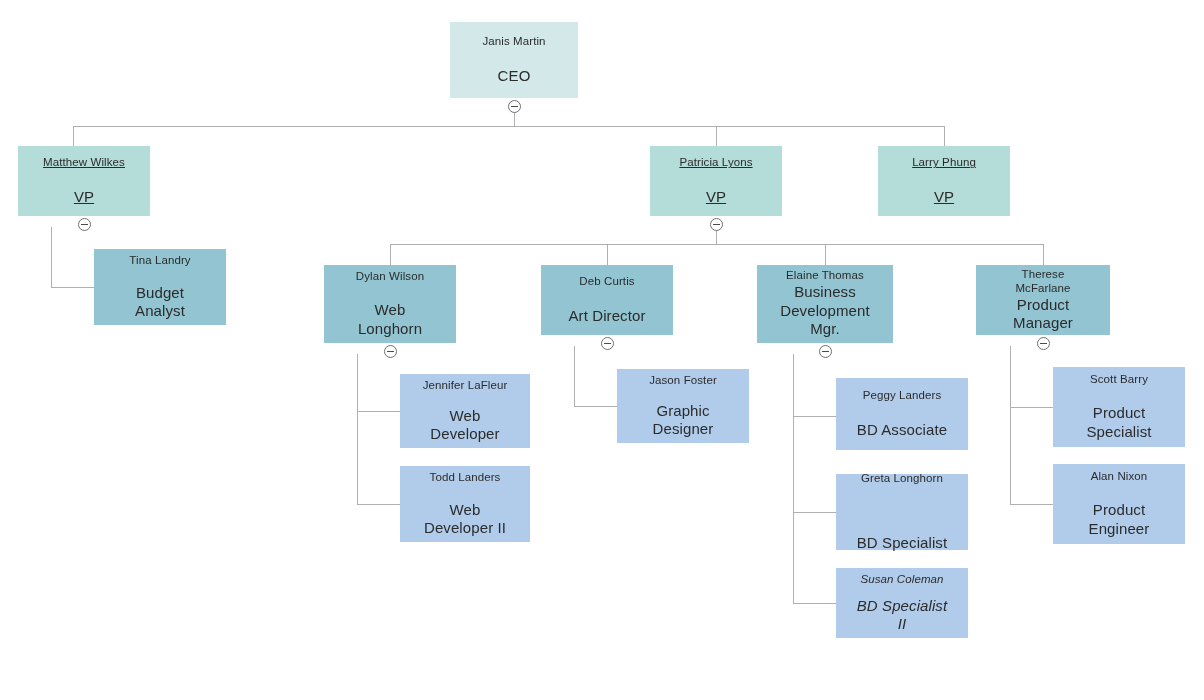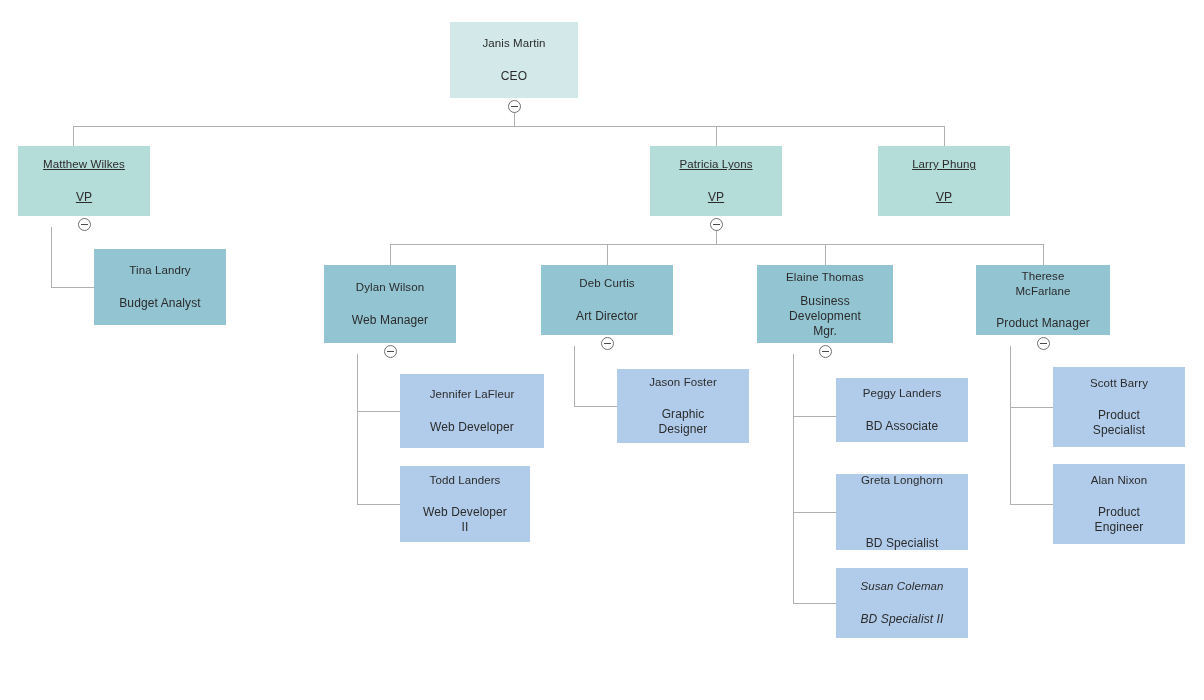--- a/index.html
+++ b/index.html
@@ -36,21 +36,21 @@
     text-align: center;
     color: #2b2b2b;
     line-height: 1.25;
     padding: 4px 19px;
   }
   .node-name {
     font-size: 11.5px;
     letter-spacing: 0.1px;
   }
   .node-title {
-    font-size: 12px;
+    font-size: 15px;
     letter-spacing: 0.1px;
   }
   .node-spacer {
     height: 18px;
   }
   .node-box.two-line-title .node-spacer {
     height: 10px;
   }
   .lvl-ceo   { background: #d3e9e9; }
   .lvl-vp    { background: #b4dcd8; text-decoration: underline; }
@@ -133,57 +133,57 @@
         <div class="node-title">VP</div>
       </div>
       <div class="node-box lvl-mgr" style="left: 94px; top: 249px; width: 132px; height: 76px;">
         <div class="node-name">Tina Landry</div>
         <div class="node-spacer"></div>
         <div class="node-title">Budget Analyst</div>
       </div>
       <div class="node-box lvl-mgr" style="left: 324px; top: 265px; width: 132px; height: 78px;">
         <div class="node-name">Dylan Wilson</div>
         <div class="node-spacer"></div>
-        <div class="node-title">Web Manager</div>
+        <div class="node-title">Web Longhorn</div>
       </div>
       <div class="toggle" title="expanded" style="left: 383.5px; top: 345px;"></div>
       <div class="node-box lvl-mgr" style="left: 541px; top: 265px; width: 132px; height: 70px;">
         <div class="node-name">Deb Curtis</div>
         <div class="node-spacer"></div>
         <div class="node-title">Art Director</div>
       </div>
       <div class="toggle" title="expanded" style="left: 600.5px; top: 337px;"></div>
       <div class="node-box lvl-mgr two-line-title" style="left: 757px; top: 265px; width: 136px; height: 78px; justify-content: flex-end;">
         <div class="node-name">Elaine Thomas</div>
         <div class="node-spacer"></div>
         <div class="node-title">Business Development Mgr.</div>
       </div>
       <div class="toggle" title="expanded" style="left: 818.5px; top: 345px;"></div>
       <div class="node-box lvl-mgr" style="left: 976px; top: 265px; width: 134px; height: 70px;">
         <div class="node-name">Therese McFarlane</div>
         <div class="node-spacer"></div>
         <div class="node-title">Product Manager</div>
       </div>
       <div class="toggle" title="expanded" style="left: 1036.5px; top: 337px;"></div>
-      <div class="node-box lvl-staff" style="left: 400px; top: 374px; width: 144px; height: 74px;">
+      <div class="node-box lvl-staff" style="left: 400px; top: 374px; width: 130px; height: 74px;">
         <div class="node-name">Jennifer LaFleur</div>
         <div class="node-spacer"></div>
         <div class="node-title">Web Developer</div>
       </div>
       <div class="node-box lvl-staff" style="left: 400px; top: 466px; width: 130px; height: 76px;">
         <div class="node-name">Todd Landers</div>
         <div class="node-spacer"></div>
         <div class="node-title">Web Developer II</div>
       </div>
       <div class="node-box lvl-staff" style="left: 617px; top: 369px; width: 132px; height: 74px;">
         <div class="node-name">Jason Foster</div>
         <div class="node-spacer"></div>
         <div class="node-title">Graphic Designer</div>
       </div>
-      <div class="node-box lvl-staff" style="left: 836px; top: 378px; width: 132px; height: 64px;">
+      <div class="node-box lvl-staff" style="left: 836px; top: 378px; width: 132px; height: 72px;">
         <div class="node-name">Peggy Landers</div>
         <div class="node-spacer"></div>
         <div class="node-title">BD Associate</div>
       </div>
       <div class="node-box lvl-staff" style="left: 836px; top: 474px; width: 132px; height: 76px; gap: 24px;">
         <div class="node-name">Greta Longhorn</div>
         <div class="node-spacer"></div>
         <div class="node-title">BD Specialist</div>
       </div>
       <div class="node-box lvl-staff" style="left: 836px; top: 568px; width: 132px; height: 70px; font-style: italic;">

